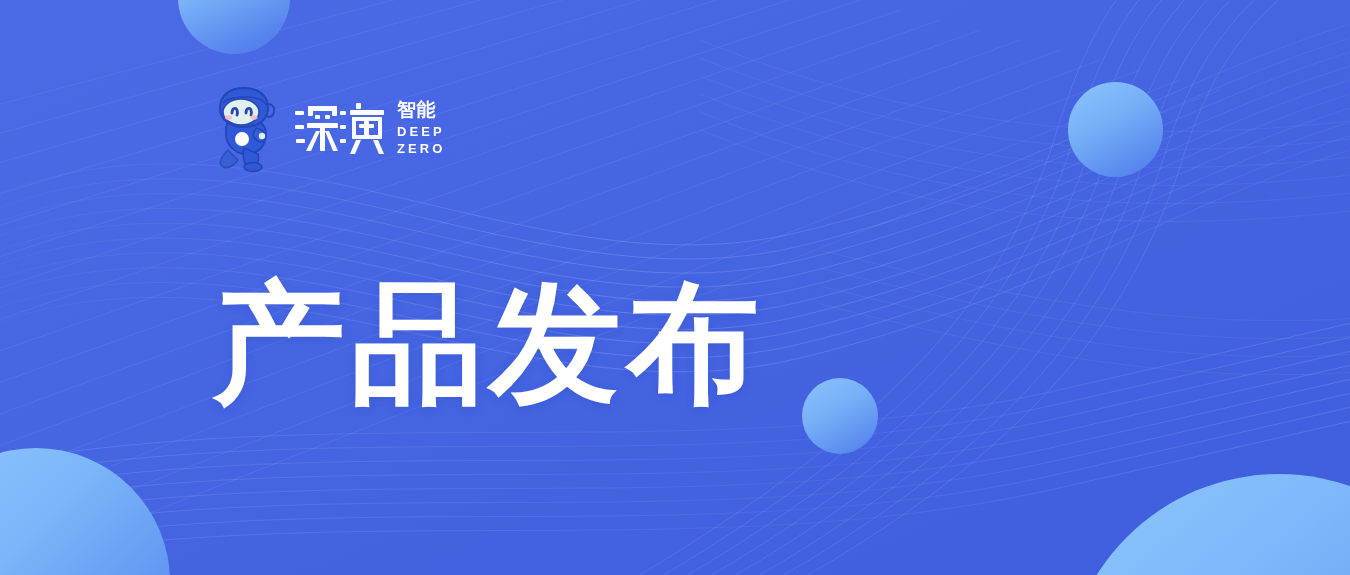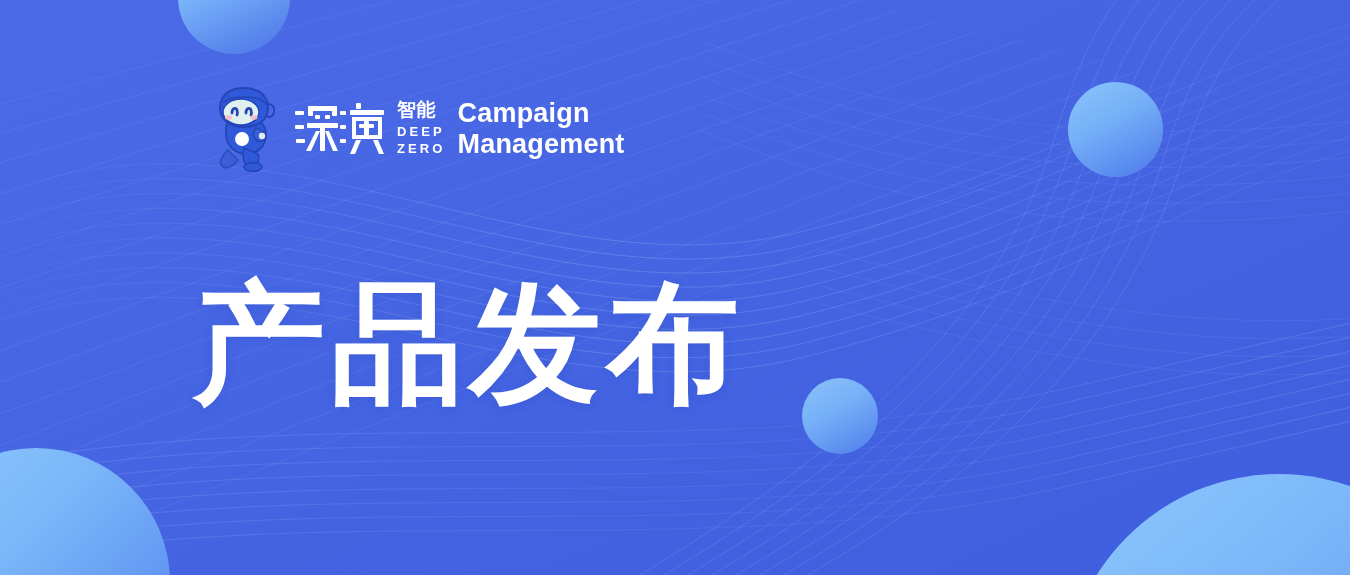--- a/index.html
+++ b/index.html
@@ -135,21 +135,21 @@
     color: #ffffff;
     font-size: 27px;
     font-weight: 700;
     line-height: 1.16;
     letter-spacing: 0.2px;
     white-space: pre-line;
   }
 
   .main-title {
     position: absolute;
-    left: 193px;
+    left: 213px;
     top: 186px;
     color: #ffffff;
     font-size: 132px;
     font-weight: 700;
     letter-spacing: 6px;
     line-height: 1.06;
     white-space: nowrap;
     text-shadow: 0 2px 10px rgba(30, 60, 170, 0.18);
   }
 
@@ -353,22 +353,20 @@
             <path d="M79 38 L84 38 L90 52 L85 52 Z"></path>
           </g>
         </svg>
 
         <div class="wordmark-sub">
           <span class="wordmark-sub-cn">智能</span>
           <span class="wordmark-sub-en" style="white-space:pre-line">DEEP
 ZERO</span>
         </div>
 
-        <div class="brand-en">Campaign
-Management</div>
       </div>
     </div>
 
     <h1 class="main-title">产品发布</h1>
 
 
   </div>
 </div>
 
 </body></html>

